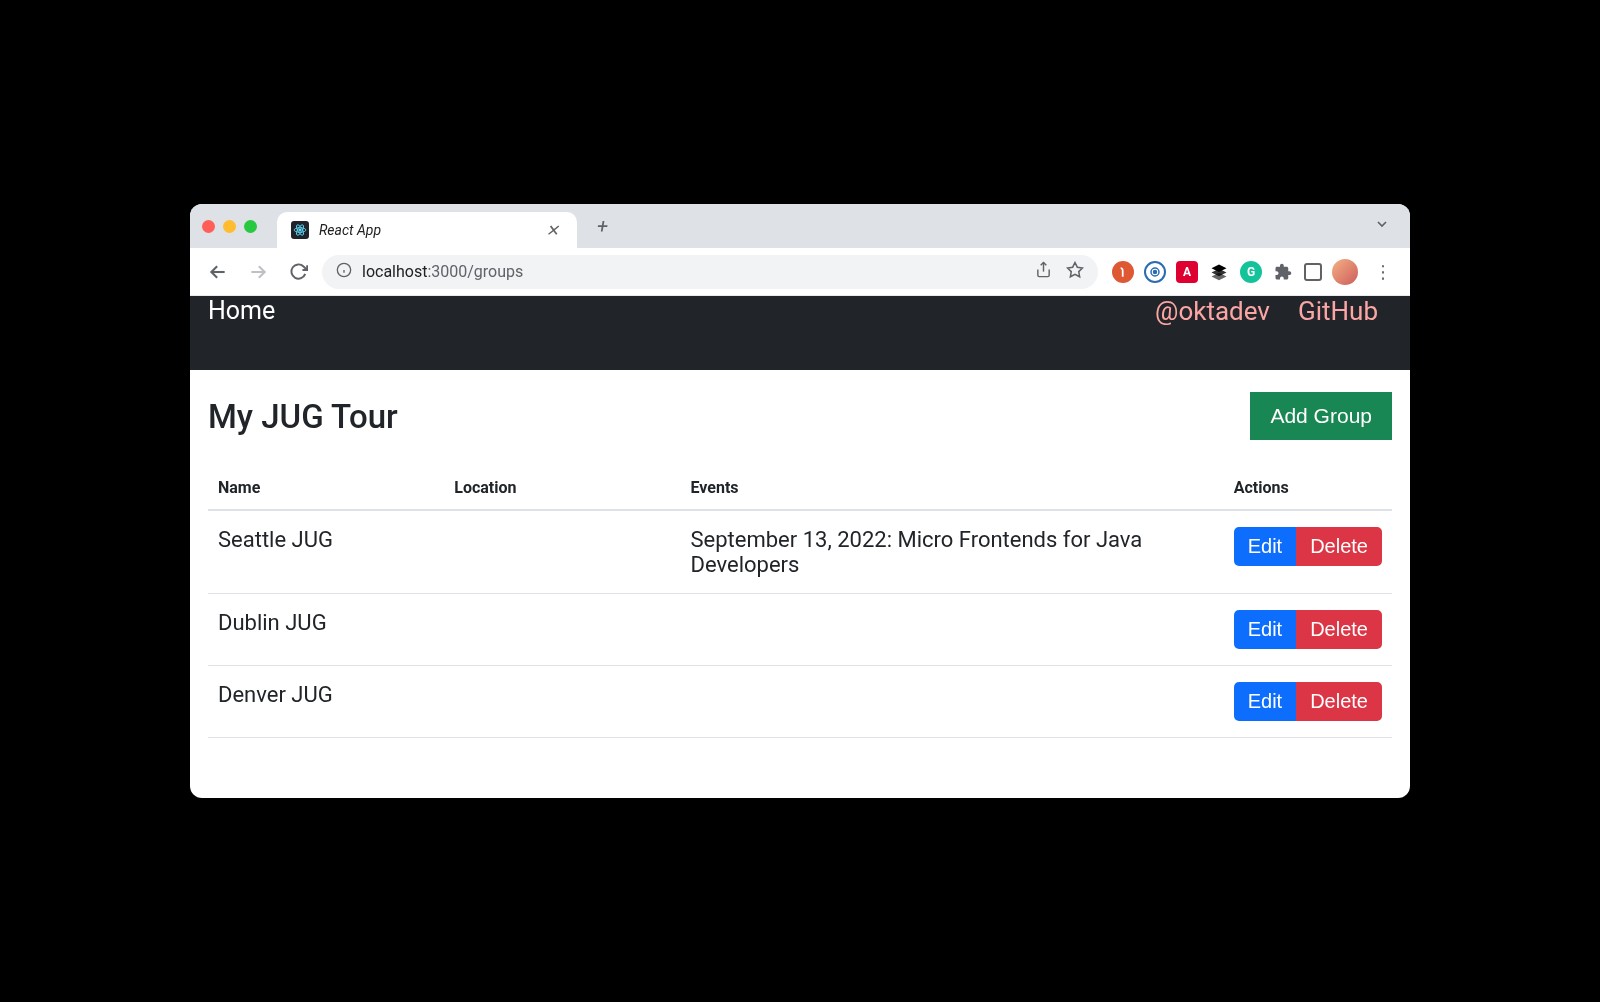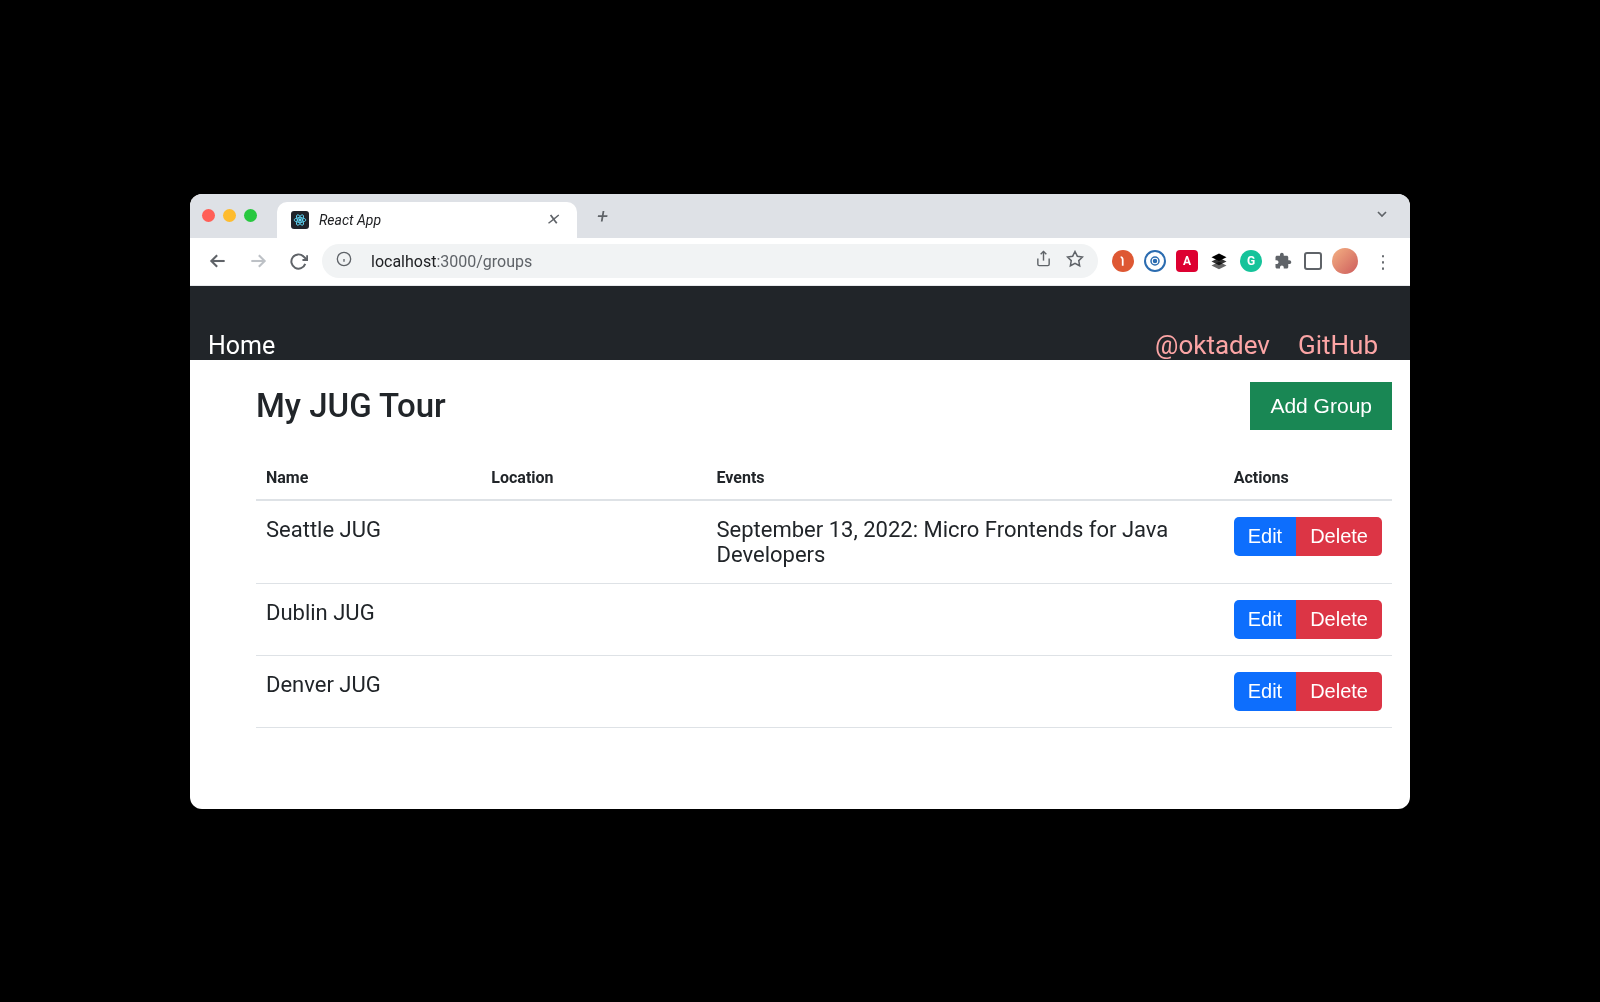--- a/index.html
+++ b/index.html
@@ -79,21 +79,21 @@
     }
     .nav-btn.disabled { color: #bdc1c6; }
     .address-bar {
       flex: 1;
       background: #f1f3f4;
       border-radius: 18px;
       height: 34px;
       display: flex;
       align-items: center;
       padding: 0 14px;
-      gap: 19px;
+      gap: 10px;
       color: #202124;
       font-size: 16px;
     }
     .addr-info-icon { color: #5f6368; }
     .addr-host { color: #202124; }
     .addr-path { color: #5f6368; }
     .addr-actions { margin-left: auto; display: flex; gap: 14px; color: #5f6368; }
     .toolbar-icons { display: flex; gap: 10px; align-items: center; margin-left: 6px; }
     .ext-icon {
       width: 22px; height: 22px; border-radius: 50%;
@@ -107,31 +107,30 @@
     .ext-g { background: #15c39a; color: #fff; }
     .ext-puzzle { color: #5f6368; }
     .ext-reader { border: 2px solid #5f6368; width: 18px; height: 18px; border-radius: 3px; }
     .avatar { width: 26px; height: 26px; border-radius: 50%; background: linear-gradient(135deg,#f4b183,#cd5c5c); }
     .menu-dots { color: #5f6368; padding: 0 6px; font-size: 18px; }
     
     .app-navbar {
       background: #212529;
       height: 74px;
       display: flex;
-      align-items: flex-end;
+      align-items: flex-start;
       padding: 0 18px;
       color: #fff;
     }
     .navbar-brand { font-size: 25px; color: #fff; }
     .navbar-spacer { flex: 1; }
     .navbar-link { font-size: 26px; color: #fca5a5; padding: 0 14px; }
     
     .content {
-      padding: 22px 18px 81px;
-      margin-left: 48px;
+      padding: 22px 18px 60px;
     }
     .content-header {
       display: flex;
       align-items: center;
       justify-content: space-between;
       margin-bottom: 28px;
     }
     .page-title { font-size: 33px; font-weight: 500; color: #212529; }
     .btn-add {
       background: #198754;

